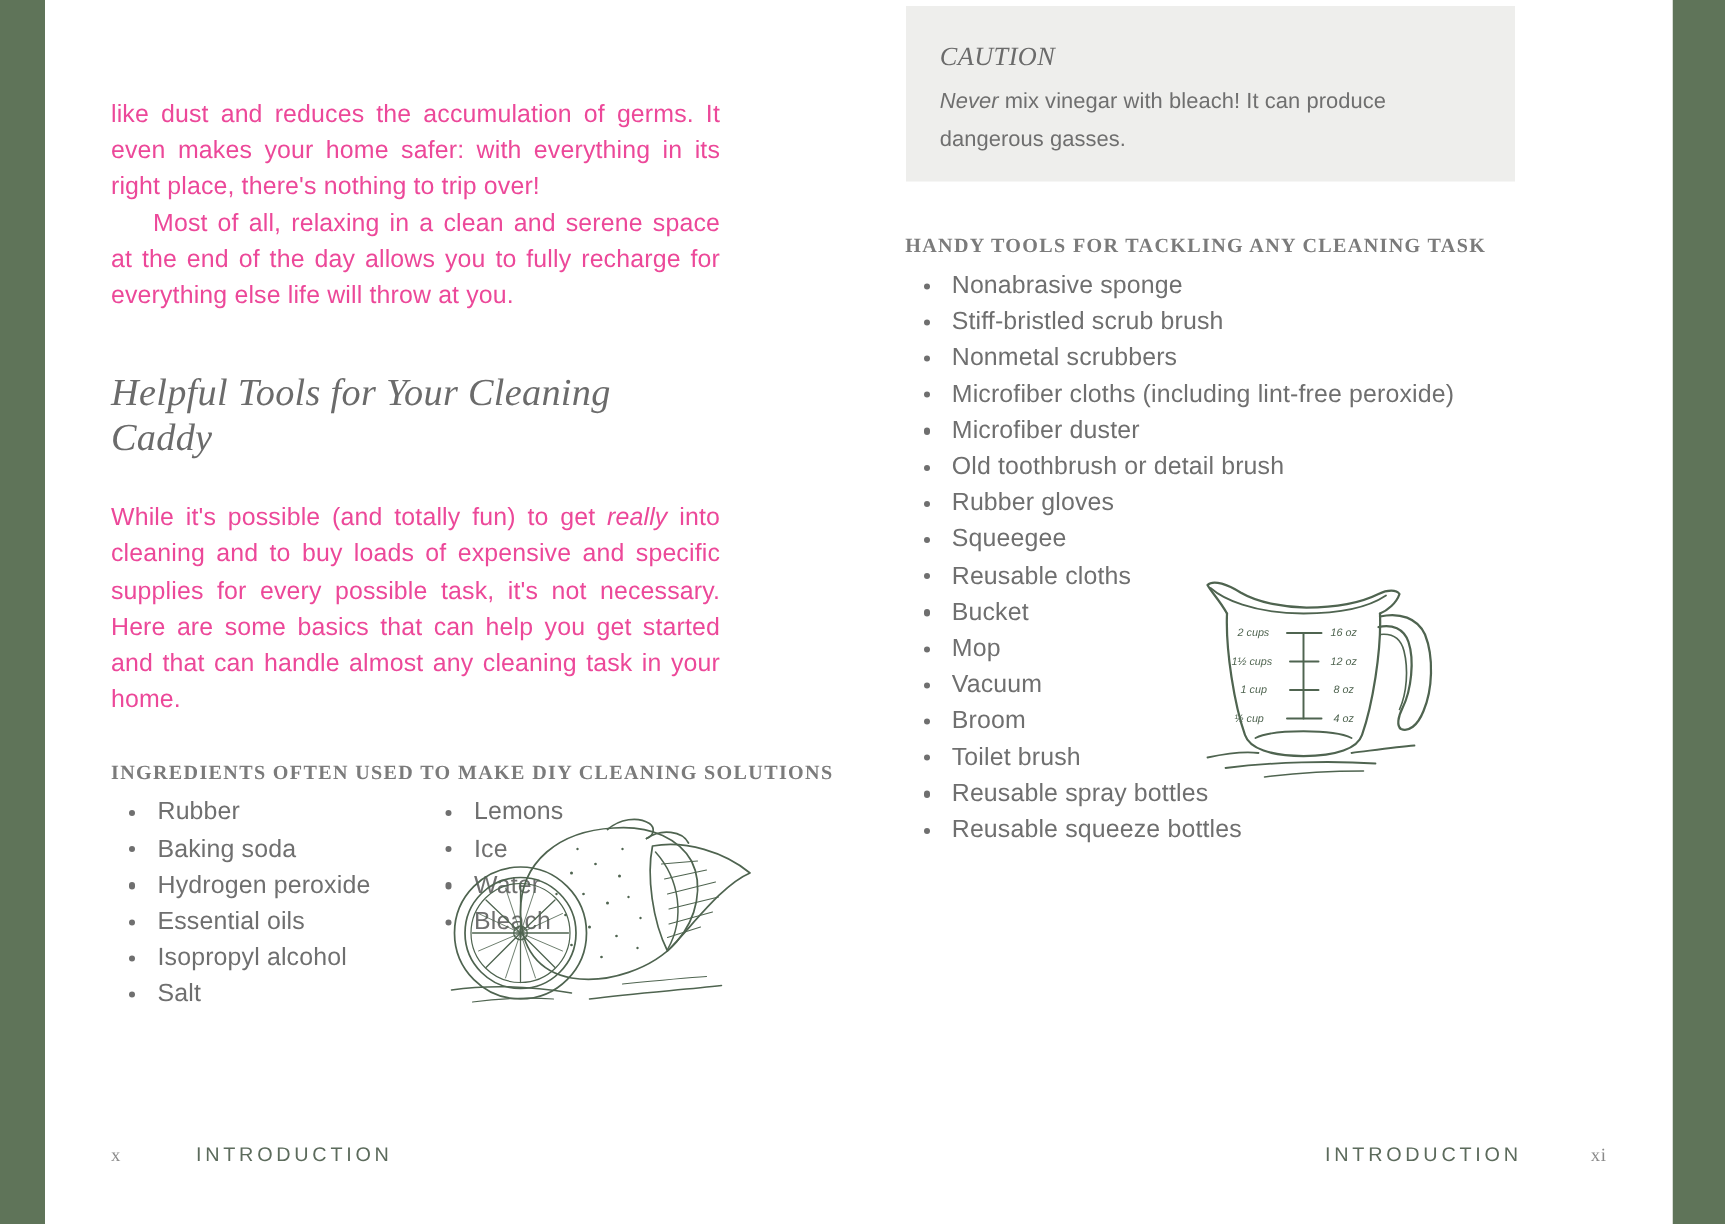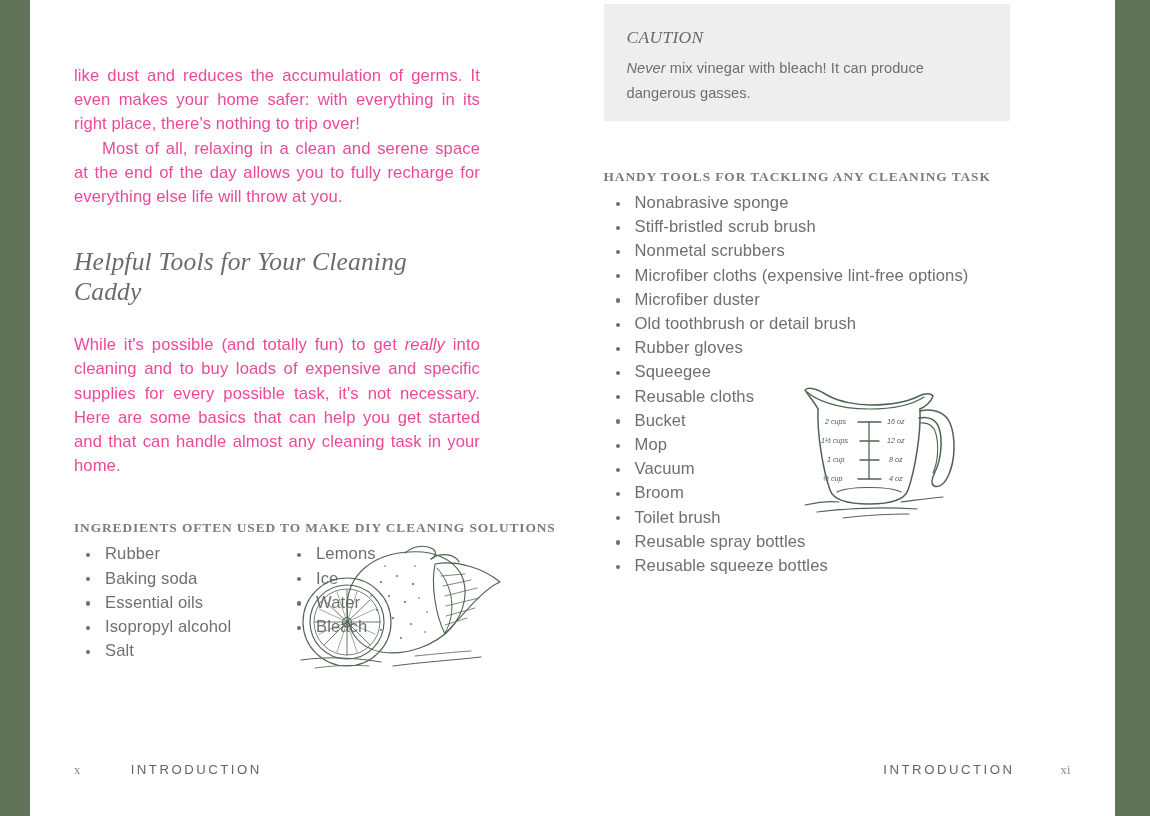--- a/index.html
+++ b/index.html
@@ -77,21 +77,21 @@
     letter-spacing: 0.2px;
   }
 
   .list-heading {
     font-family: "Liberation Serif", serif;
     font-size: 13.4px;
     line-height: 16px;
     letter-spacing: 0.9px;
     color: #7b7b7b;
     text-transform: uppercase;
-    margin: 16px 0 6px 0;
+    margin: 3px 0 6px 0;
     white-space: nowrap;
   }
 
   ul.bullets {
     margin: 0;
     padding: 0;
     list-style: none;
   }
   ul.bullets li {
     position: relative;
@@ -225,20 +225,21 @@
       <p class="para"><span>While it's possible (and totally fun) to get </span><em>really</em><span> into cleaning and to buy loads of expensive and specific supplies for every possible task, it's not necessary. Here are some basics that can help you get started and that can handle almost any cleaning task in your home.</span></p>
 
       <div style="height:26px"></div>
 
       <h3 class="list-heading">Ingredients Often Used to Make DIY Cleaning Solutions</h3>
 
       <div class="two-col">
         <ul class="bullets col-a">
           <li>Rubber</li>
           <li>Baking soda</li>
+          <li>Hydrogen peroxide</li>
           <li>Essential oils</li>
           <li>Isopropyl alcohol</li>
           <li>Salt</li>
         </ul>
         <ul class="bullets col-b">
           <li>Lemons</li>
           <li>Ice</li>
           <li>Water</li>
           <li>Bleach</li>
         </ul>
@@ -331,21 +332,21 @@
         <p class="caution-text"><em>Never</em><span> mix vinegar with bleach! It can produce dangerous gasses.</span></p>
       </div>
     </div>
 
     <div class="right-list-block">
       <h3 class="list-heading">Handy Tools for Tackling Any Cleaning Task</h3>
       <ul class="bullets">
         <li>Nonabrasive sponge</li>
         <li>Stiff-bristled scrub brush</li>
         <li>Nonmetal scrubbers</li>
-        <li>Microfiber cloths (expensive lint-free options)</li>
+        <li>Microfiber cloths (including lint-free peroxide)</li>
         <li>Microfiber duster</li>
         <li>Old toothbrush or detail brush</li>
         <li>Rubber gloves</li>
         <li>Squeegee</li>
         <li>Reusable cloths</li>
         <li>Bucket</li>
         <li>Mop</li>
         <li>Vacuum</li>
         <li>Broom</li>
         <li>Toilet brush</li>

